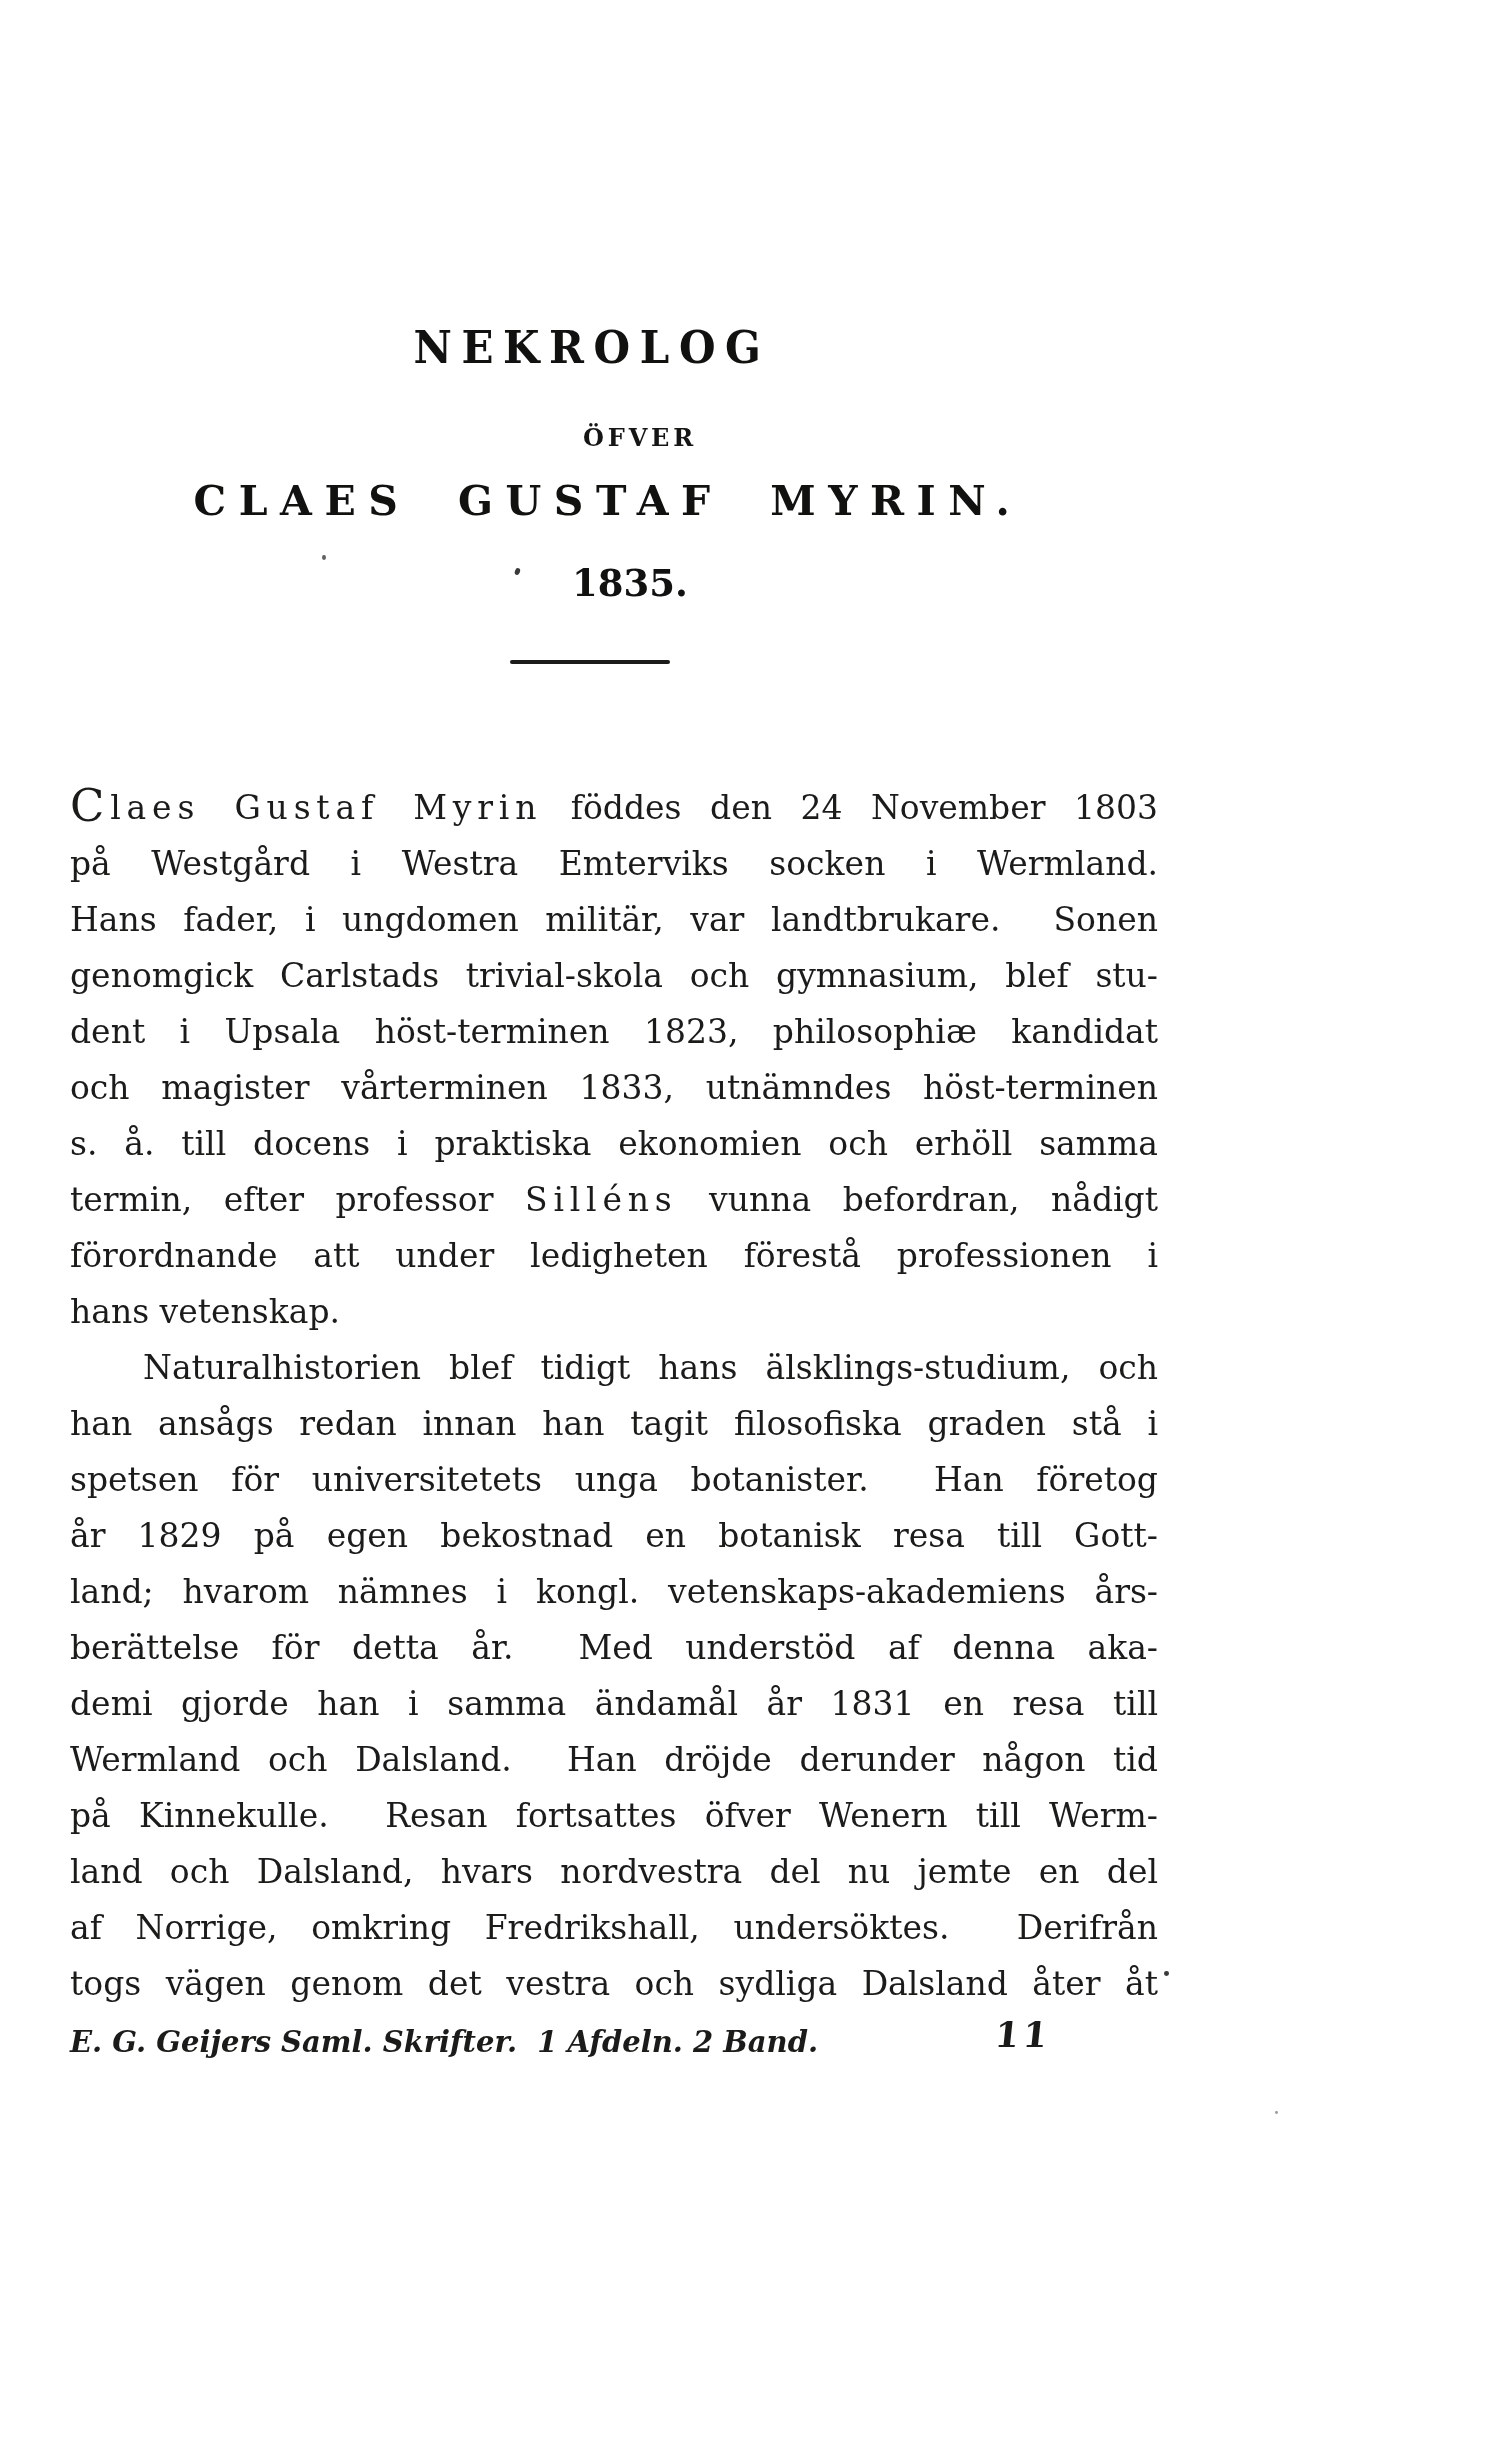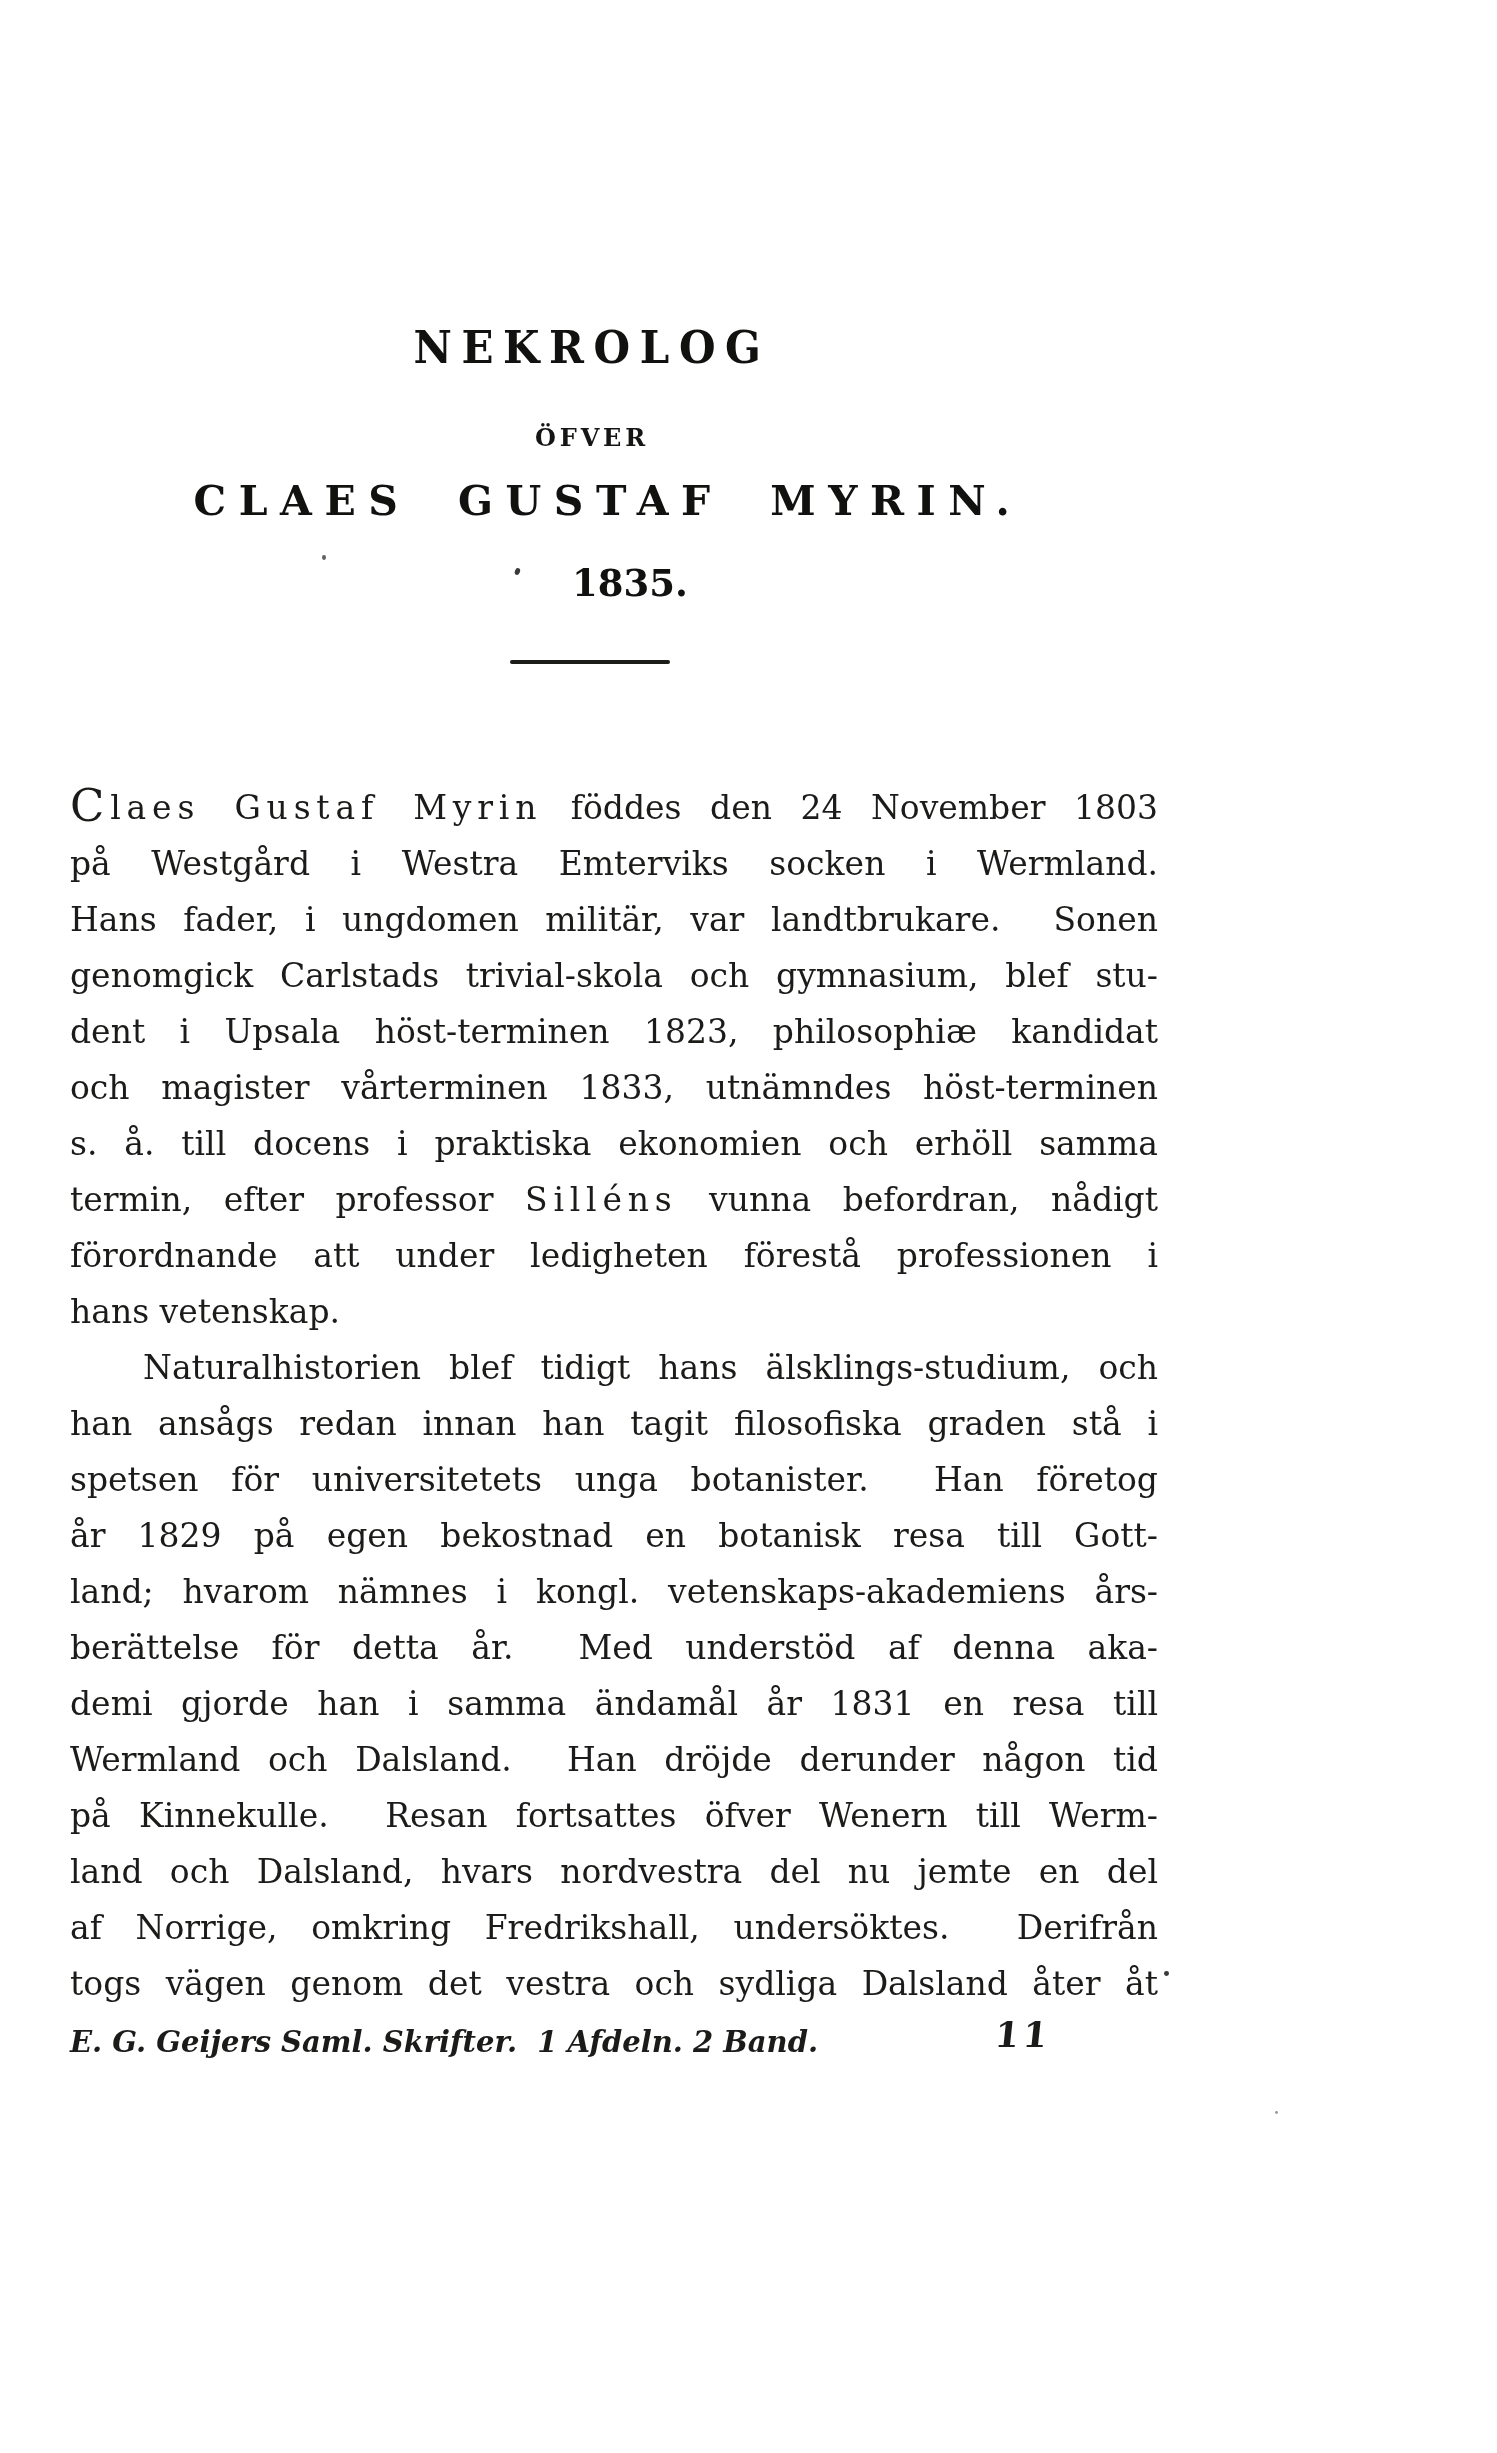--- a/index.html
+++ b/index.html
@@ -38,20 +38,21 @@
   }
   .over-line {
     position: absolute;
     left: 0;
     top: 423px;
     width: 100%;
     font-size: 24px;
     font-weight: bold;
     letter-spacing: 3.8px;
     color: #151514;
+    padding-left: 48px;
   }
   .name-title {
     position: absolute;
     left: 16px;
     top: 477px;
     width: 100%;
     font-size: 41px;
     font-weight: bold;
     letter-spacing: 12.5px;
     word-spacing: 21px;

